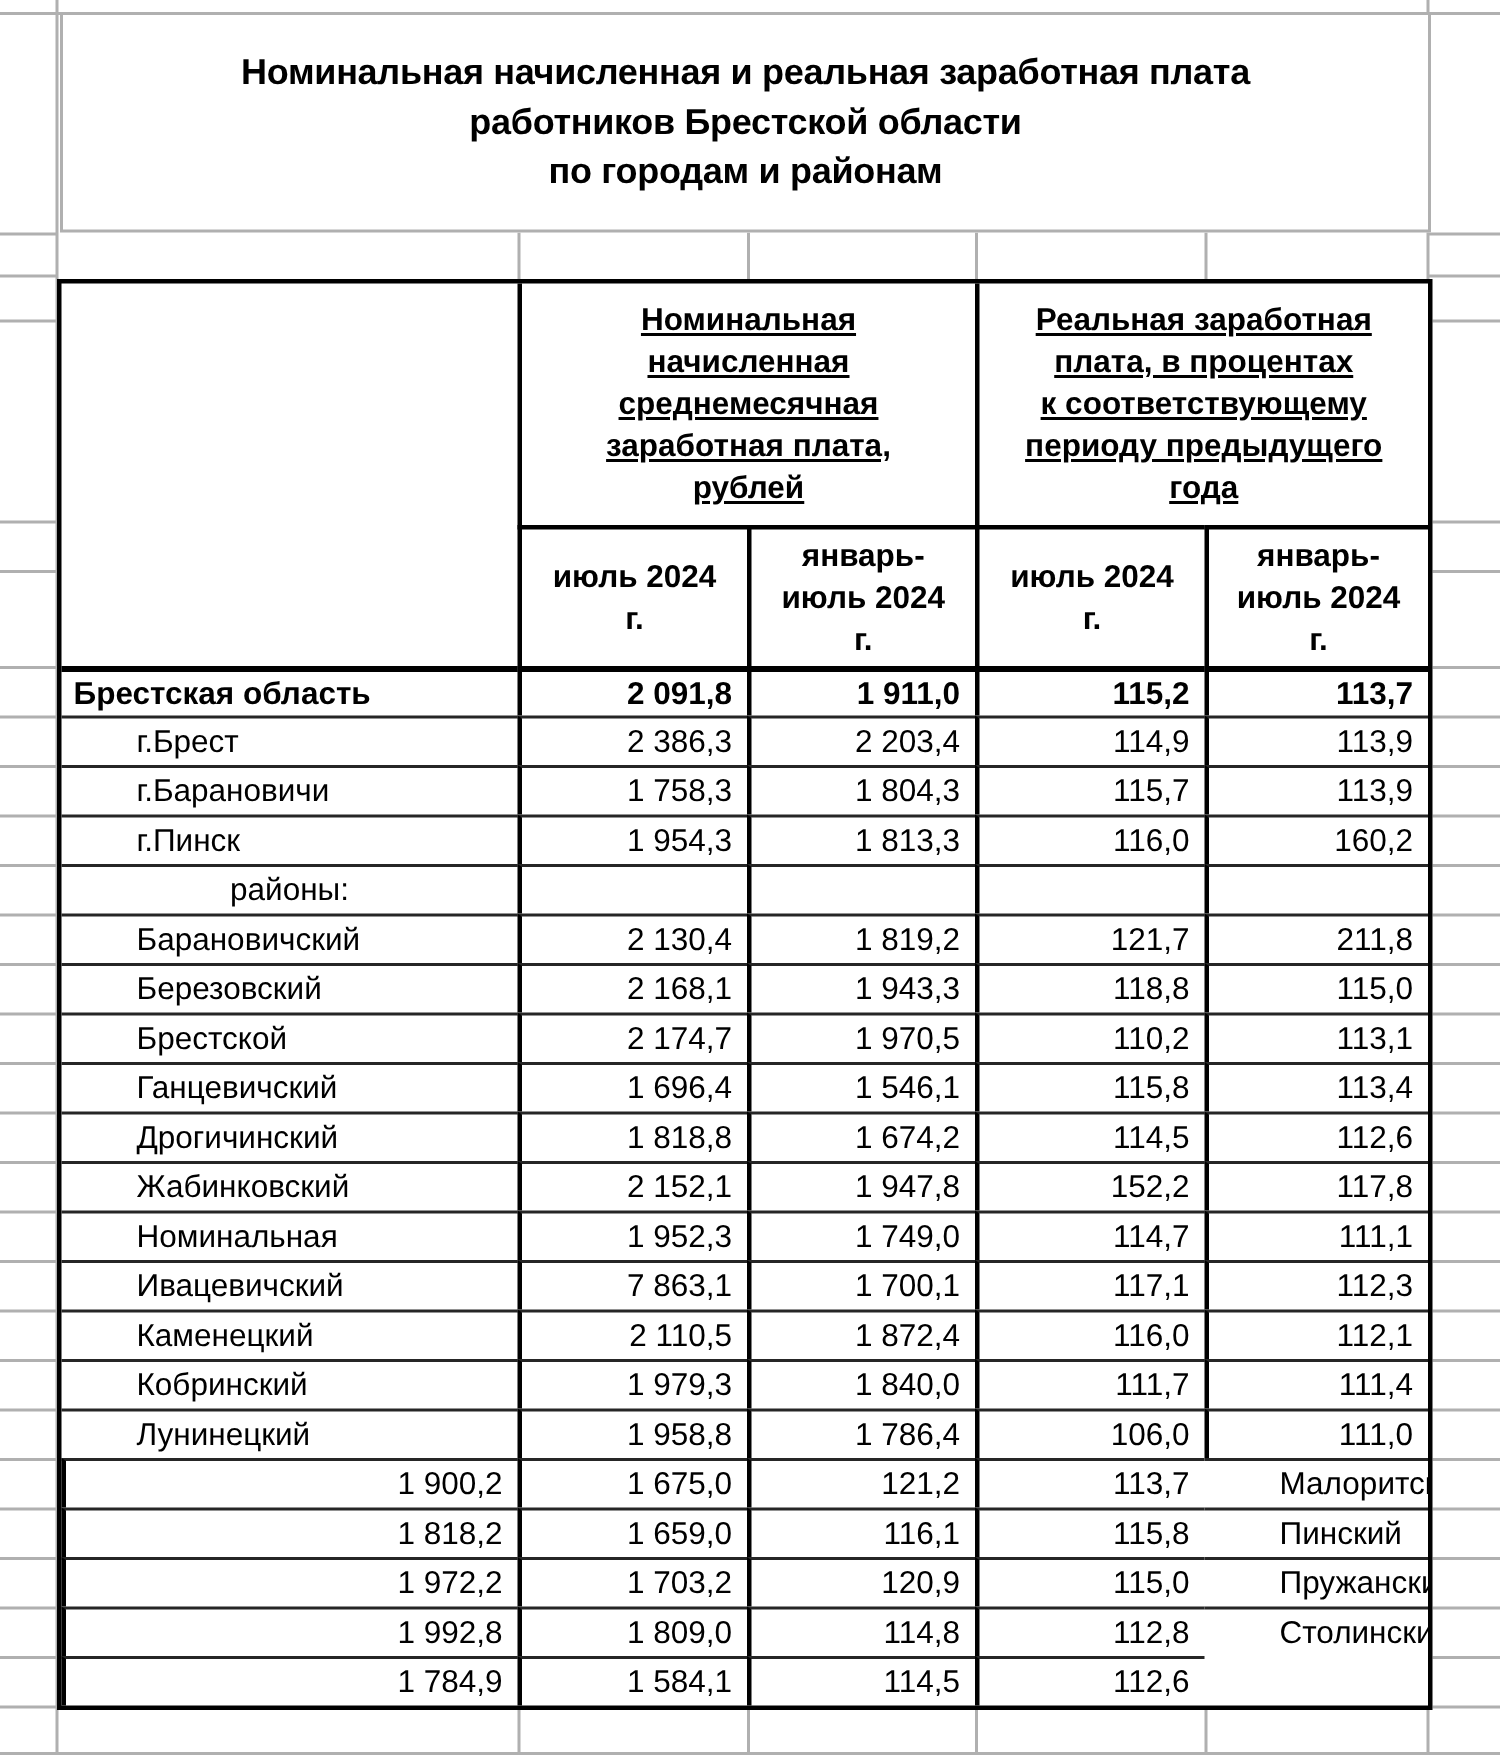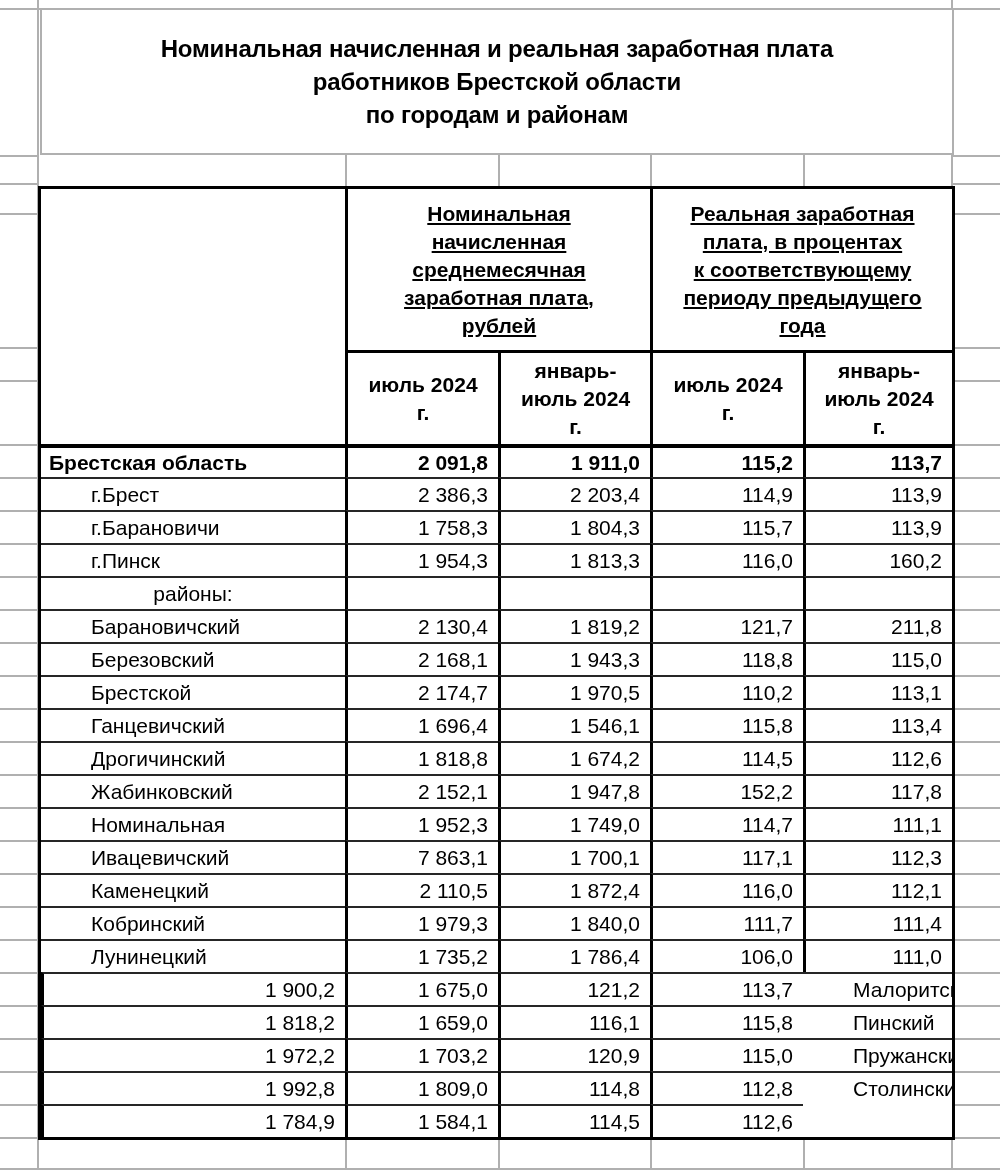--- a/index.html
+++ b/index.html
@@ -233,21 +233,21 @@
     <div class="cell num colsep row-sep">2 110,5</div>
     <div class="cell num colsep row-sep">1 872,4</div>
     <div class="cell num colsep row-sep">116,0</div>
     <div class="cell num colsep row-sep">112,1</div>
     <div class="cell name row-sep">Кобринский</div>
     <div class="cell num colsep row-sep">1 979,3</div>
     <div class="cell num colsep row-sep">1 840,0</div>
     <div class="cell num colsep row-sep">111,7</div>
     <div class="cell num colsep row-sep">111,4</div>
     <div class="cell name row-sep">Лунинецкий</div>
-    <div class="cell num colsep row-sep">1 735,2</div>
+    <div class="cell num colsep row-sep">1 958,8</div>
     <div class="cell num colsep row-sep">1 786,4</div>
     <div class="cell num colsep row-sep">106,0</div>
     <div class="cell num colsep row-sep">111,0</div>
     <div class="cell num colsep row-sep">1 900,2</div>
     <div class="cell num colsep row-sep">1 675,0</div>
     <div class="cell num colsep row-sep">121,2</div>
     <div class="cell num colsep row-sep">113,7</div>
     <div class="cell name row-sep">Малоритский</div>
     <div class="cell num colsep row-sep">1 818,2</div>
     <div class="cell num colsep row-sep">1 659,0</div>

